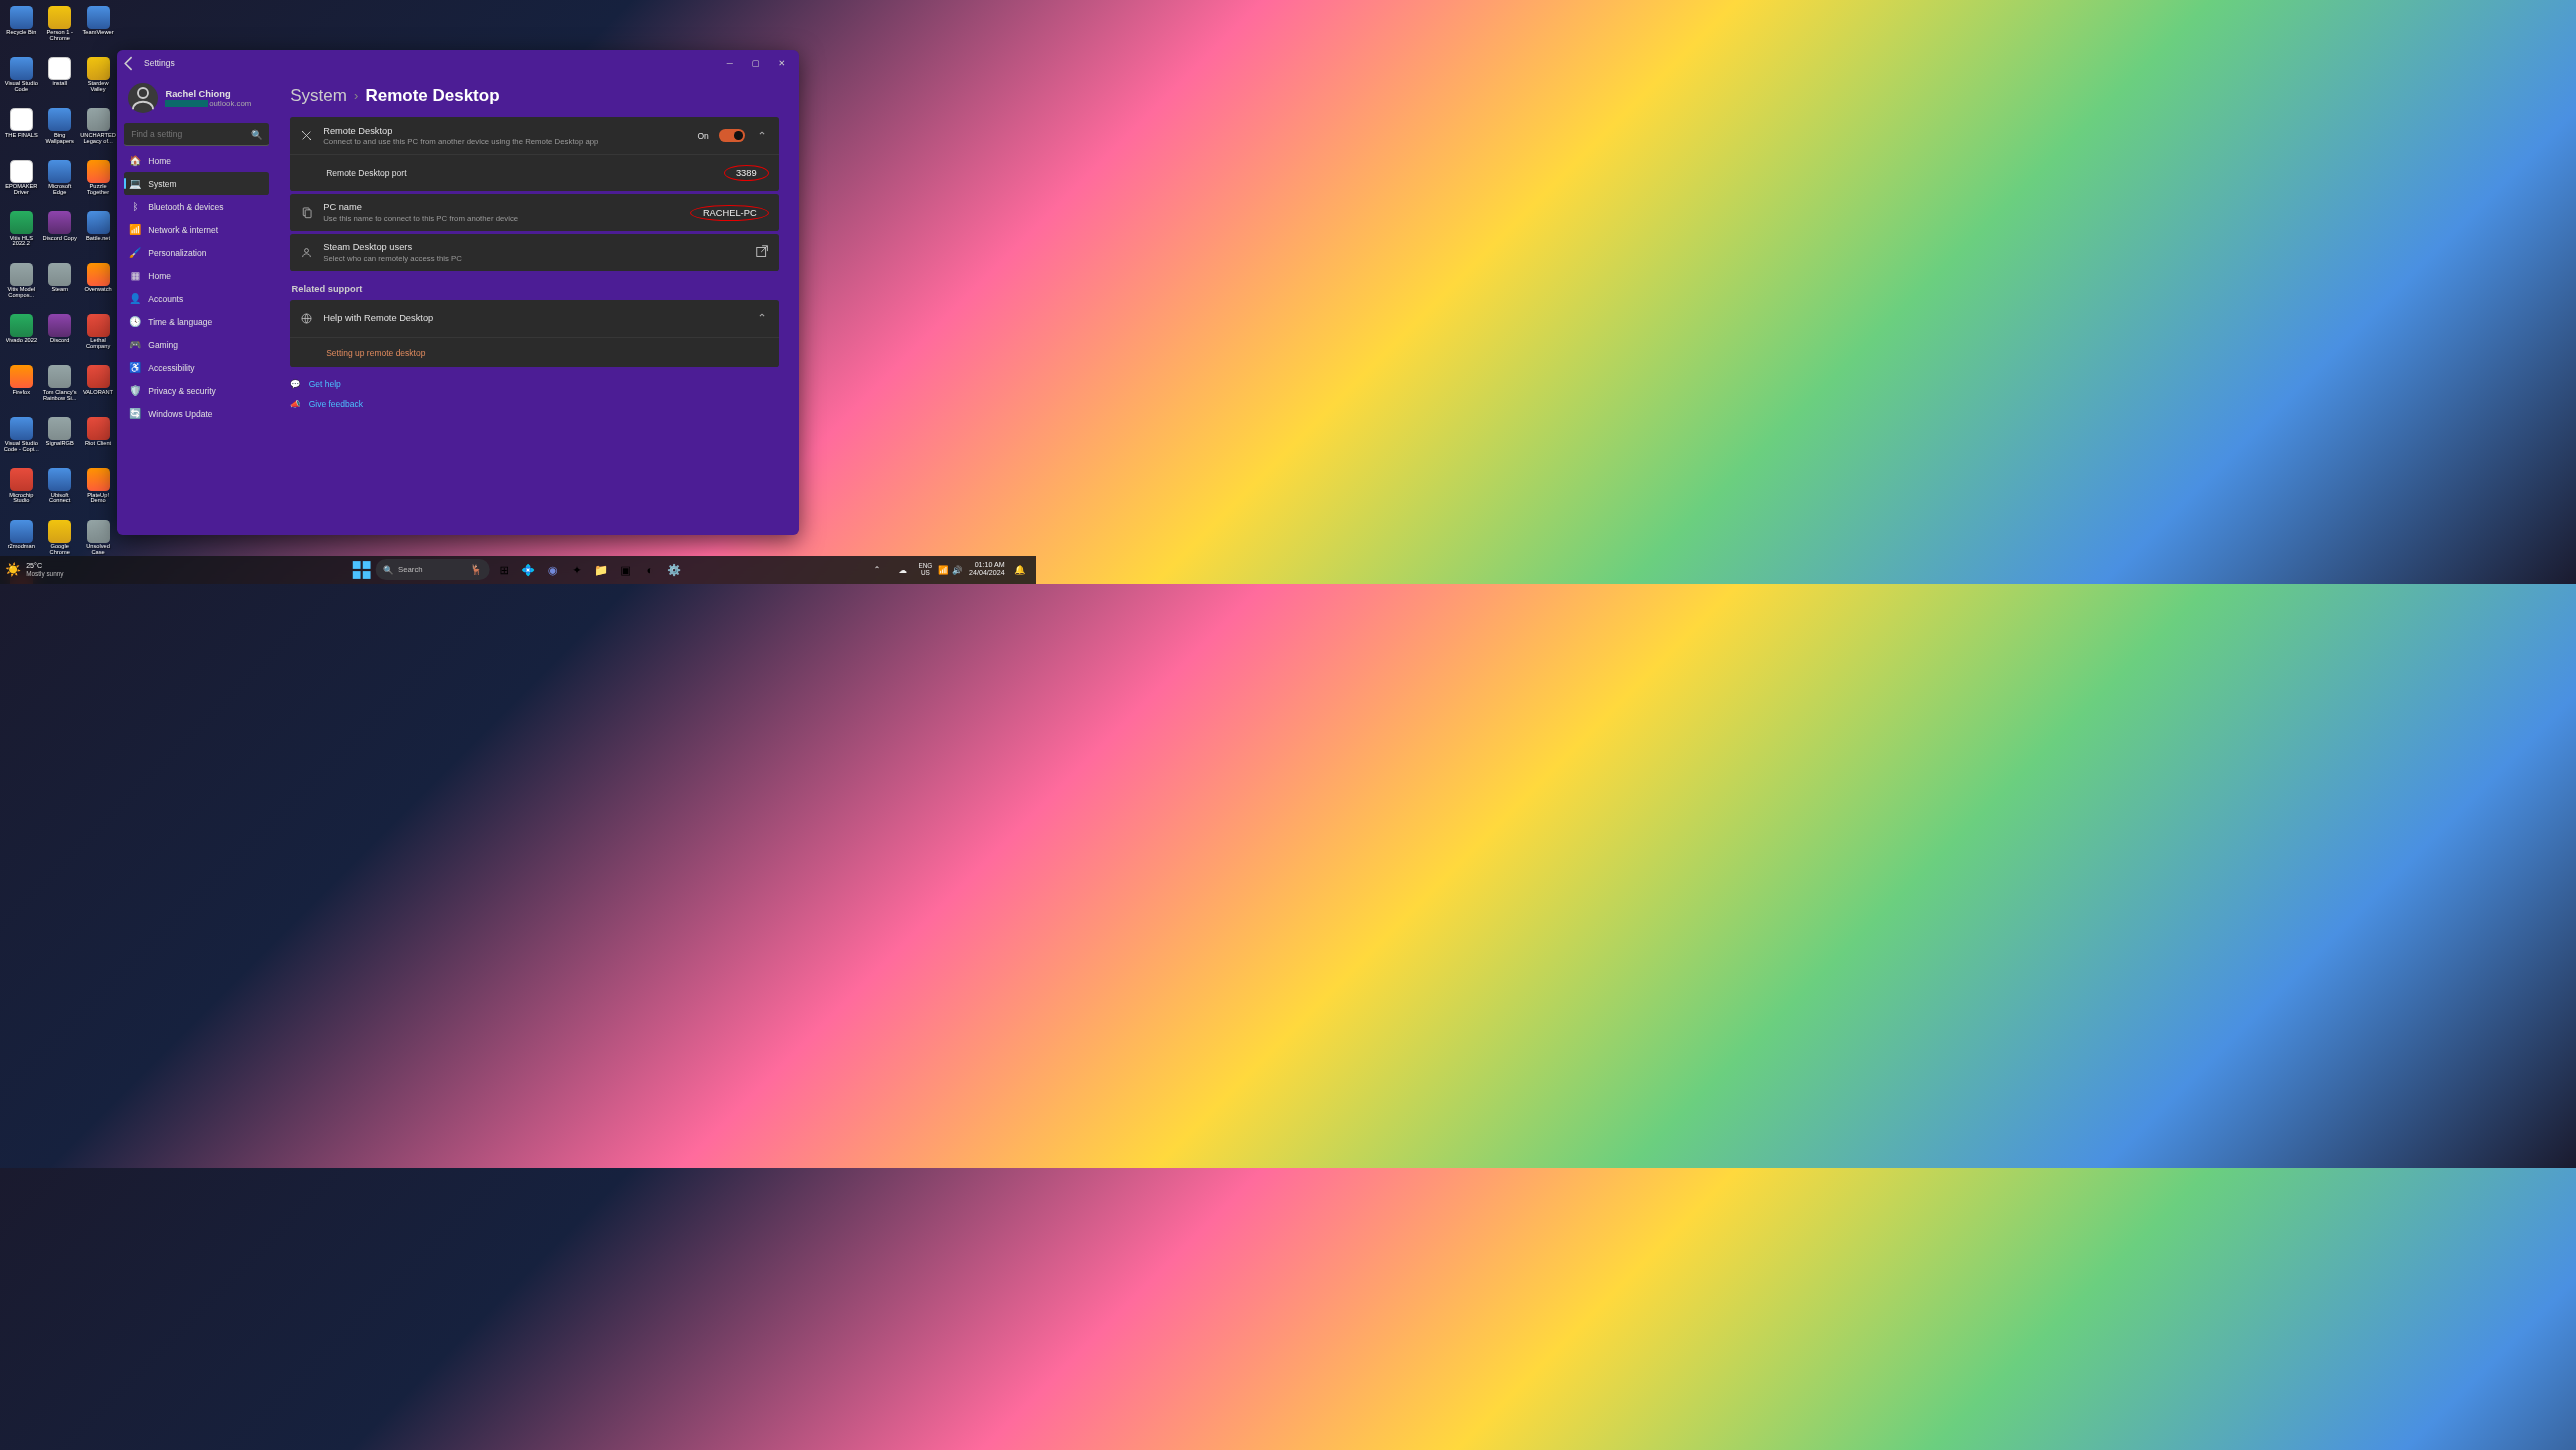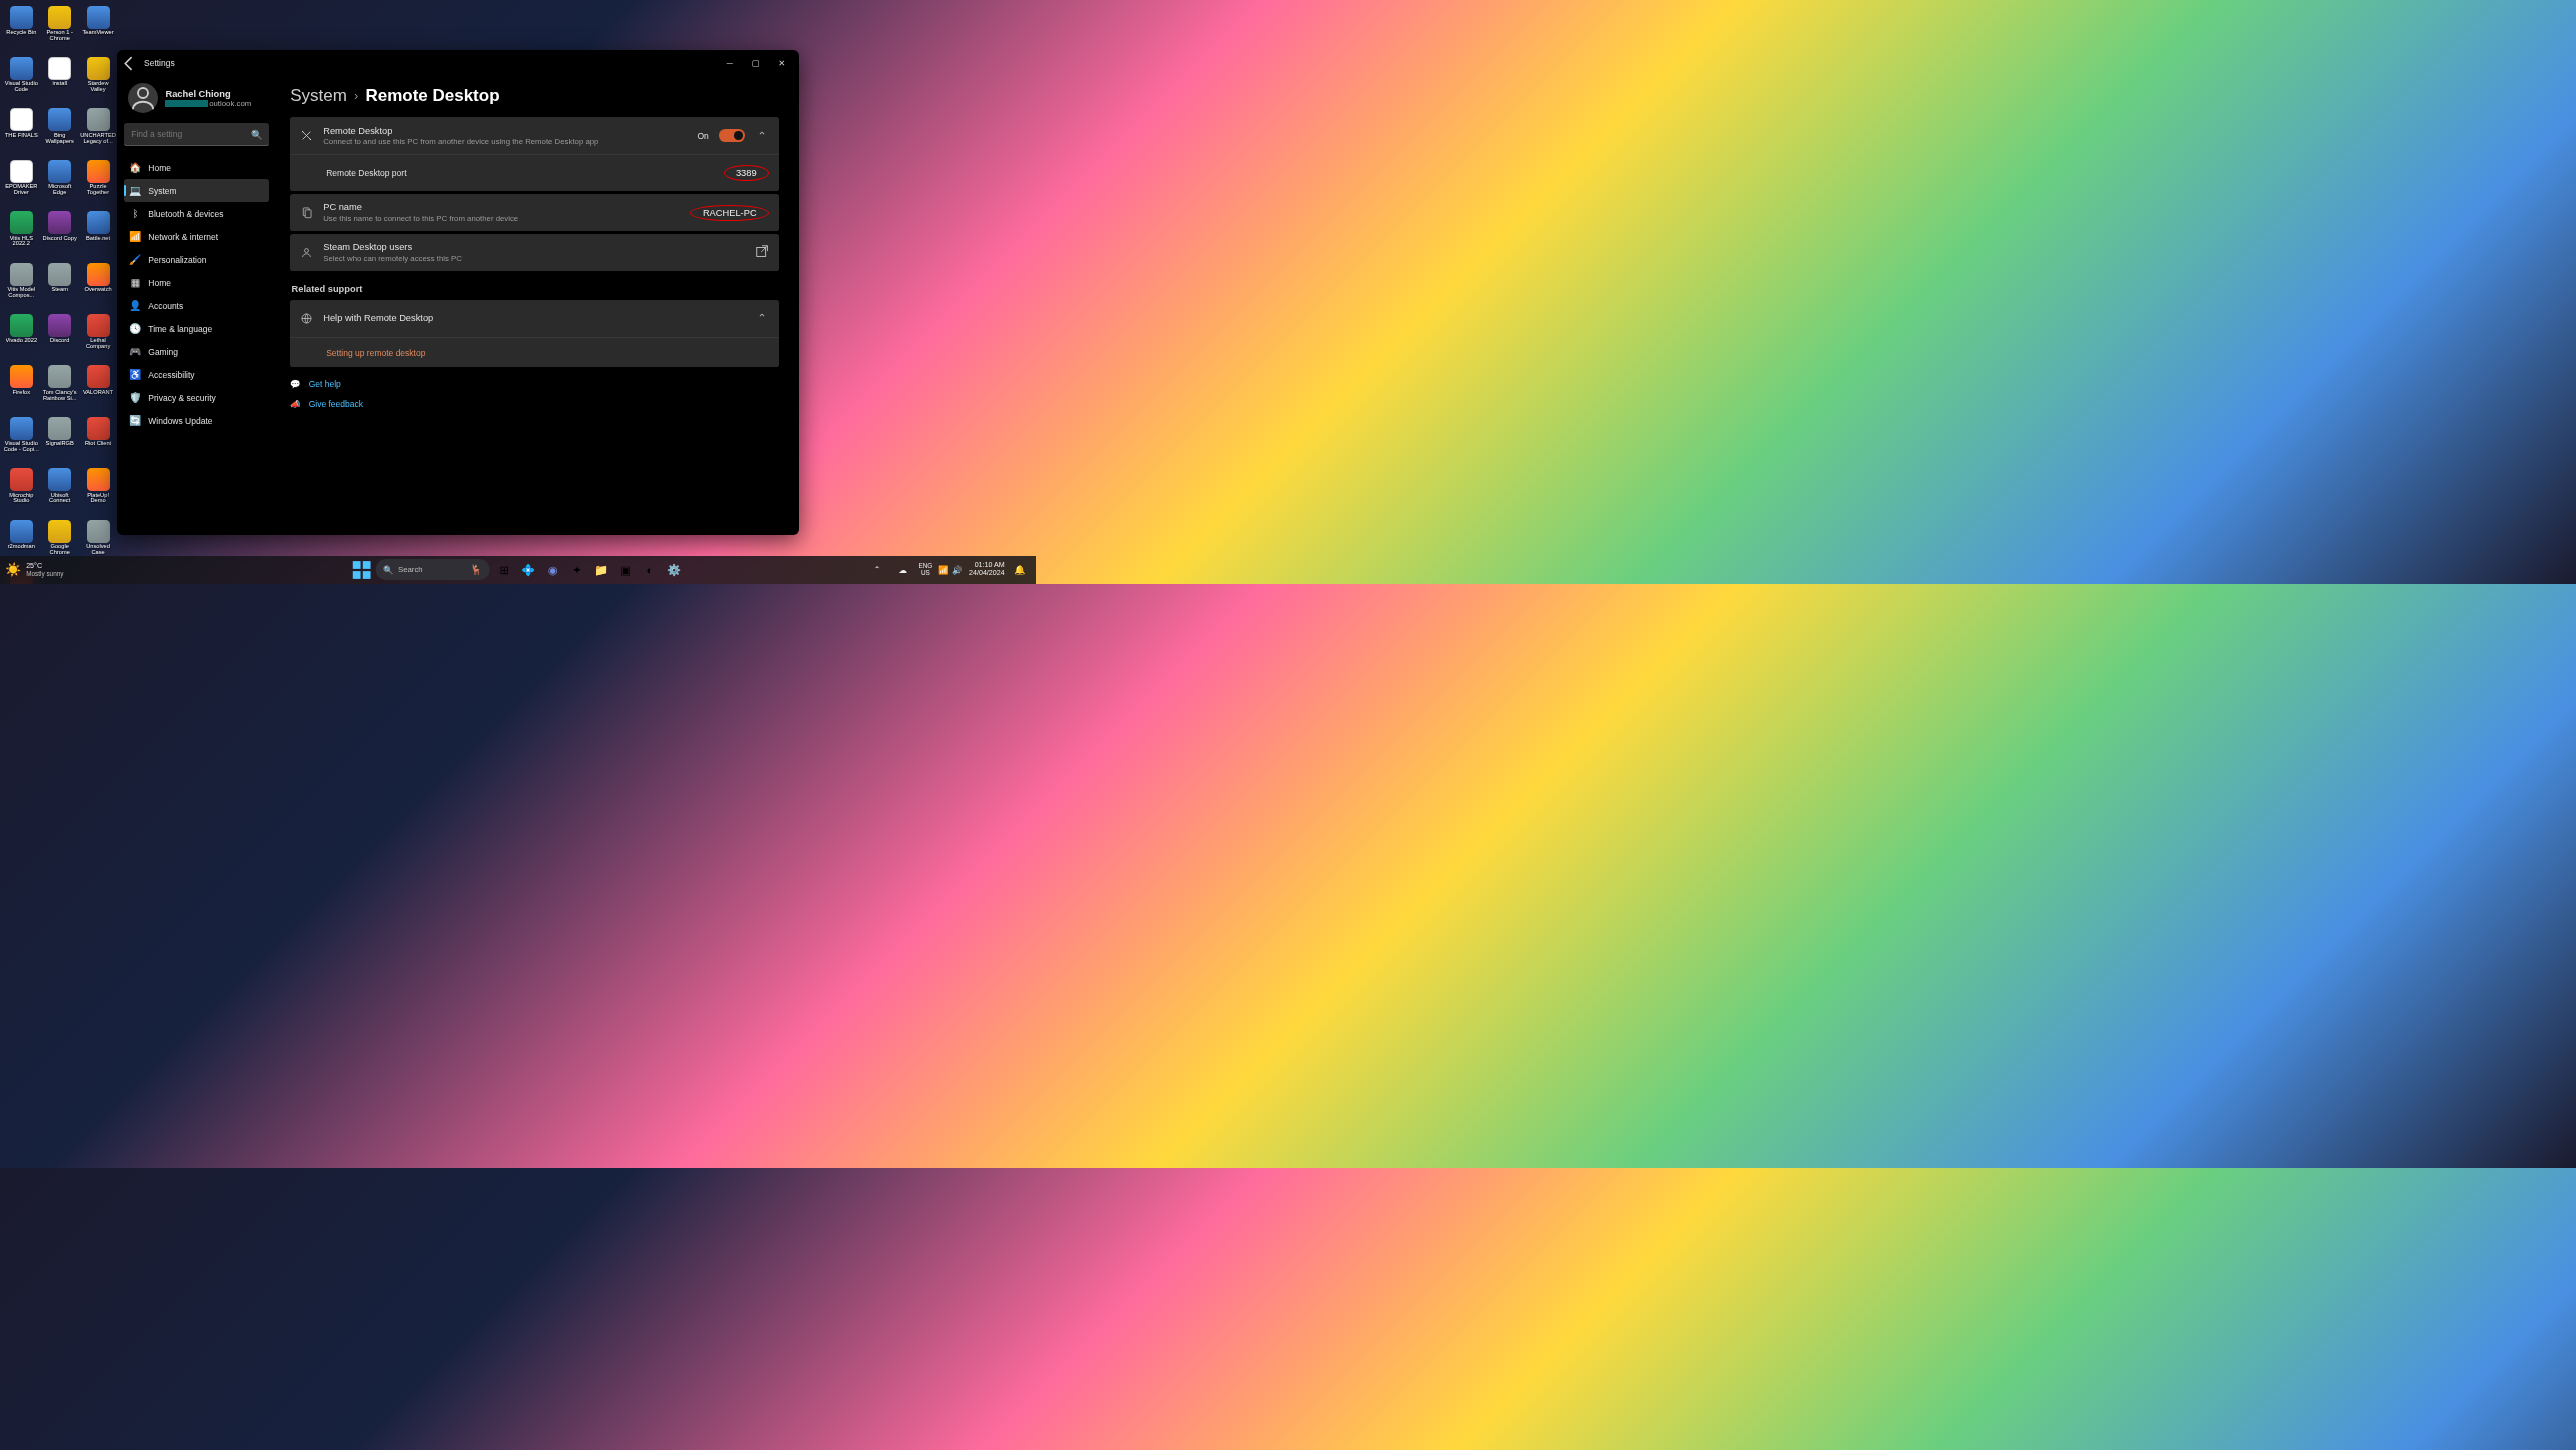--- a/index.html
+++ b/index.html
@@ -19,39 +19,39 @@
 .dicon .ico.red { background: linear-gradient(#e74c3c,#c0392b); }
 .dicon .ico.green { background: linear-gradient(#27ae60,#1e8449); }
 .dicon .ico.yellow { background: linear-gradient(#f1c40f,#d4a017); }
 .dicon .ico.grey { background: linear-gradient(#95a5a6,#7f8c8d); }
 .dicon .ico.white { background: #fff; border: 0.7px solid #ccc; }
 .dicon .lbl { max-width: 37px; overflow: hidden; white-space: normal; max-height: 14.2px; }
 
 
 .window {
   position: absolute; top: 50px; left: 117px; width: 682px; height: 485px;
-  background: #000000; color: #e0e0e0; border-radius: 5.7px; overflow: hidden;
+  background: #4c1d95; color: #e0e0e0; border-radius: 5.7px; overflow: hidden;
   box-shadow: 0 5.7px 23px rgba(0,0,0,0.6);
 }
 .titlebar { height: 26px; display: flex; align-items: center; padding: 0 4.3px; }
 .titlebar .back { width: 17px; height: 17px; display: flex; align-items: center; justify-content: center; cursor: pointer; }
 .titlebar .title { font-size: 8.5px; margin-left: 5.7px; }
 .winbtns { margin-left: auto; display: flex; }
 .winbtn { width: 26px; height: 20px; display: flex; align-items: center; justify-content: center; font-size: 8.5px; cursor: pointer; color: #ccc; }
 
 .body { display: flex; height: calc(100% - 26px); }
 .sidebar { width: 159px; padding: 2.8px 7.1px; overflow-y: auto; }
 .user { display: flex; align-items: center; gap: 7.1px; padding: 4.3px 0 10px 4.3px; }
 .avatar { width: 30px; height: 30px; border-radius: 50%; background: #3a3a3a; display: flex; align-items: center; justify-content: center; }
 .userinfo { display: flex; flex-direction: column; font-size: 7.8px; }
 .userinfo .name { font-size: 9.3px; font-weight: 600; }
 .userinfo .email { color: #aaa; }
 .email-redact { display: inline-block; width: 43px; height: 7.1px; background: #0b6a6a; vertical-align: middle; margin-right: 0.7px; }
 
-.search { position: relative; margin-bottom: 10px; }
+.search { position: relative; margin-bottom: 3px; }
 .search input { width: 100%; height: 23px; background: #2d2d2d; border: none; border-bottom: 0.7px solid #555; color: #ccc; padding: 0 20px 0 7.1px; font-size: 8.5px; border-radius: 2.8px; }
 .search .sicon { position: absolute; right: 5.7px; top: 5.7px; font-size: 9.3px; color: #aaa; }
 
 .nav { display: flex; flex-direction: column; }
 .navitem { display: flex; align-items: center; gap: 7.1px; height: 23px; padding: 0 5.7px; font-size: 8.5px; border-radius: 2.8px; cursor: pointer; }
 .navitem.active { background: #2d2d2d; }
 .navitem.active::before { content: ''; position: absolute; width: 2.1px; height: 11.4px; background: #4cc2ff; border-radius: 1.4px; margin-left: -5.7px; }
 .navitem { position: relative; }
 .nicon { width: 11.4px; height: 11.4px; display: flex; align-items: center; justify-content: center; font-size: 10px; }
 

